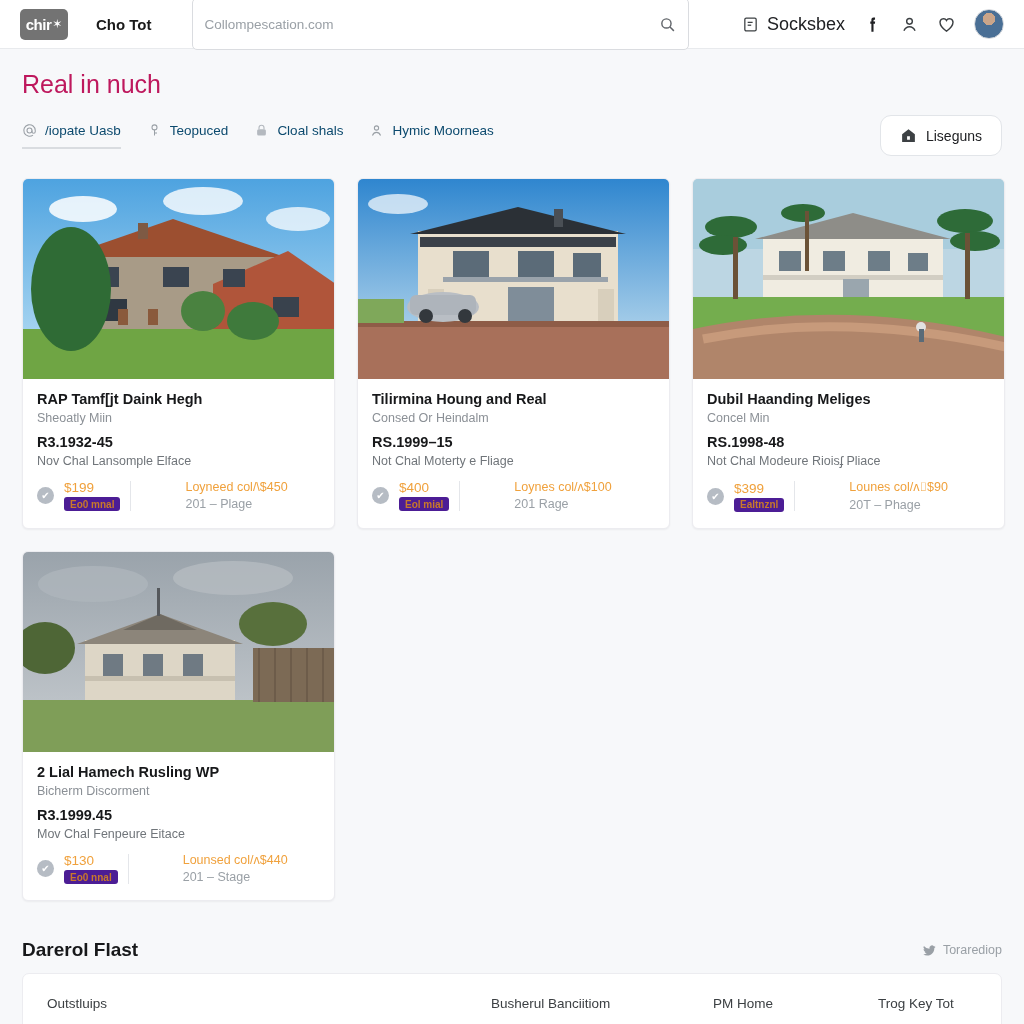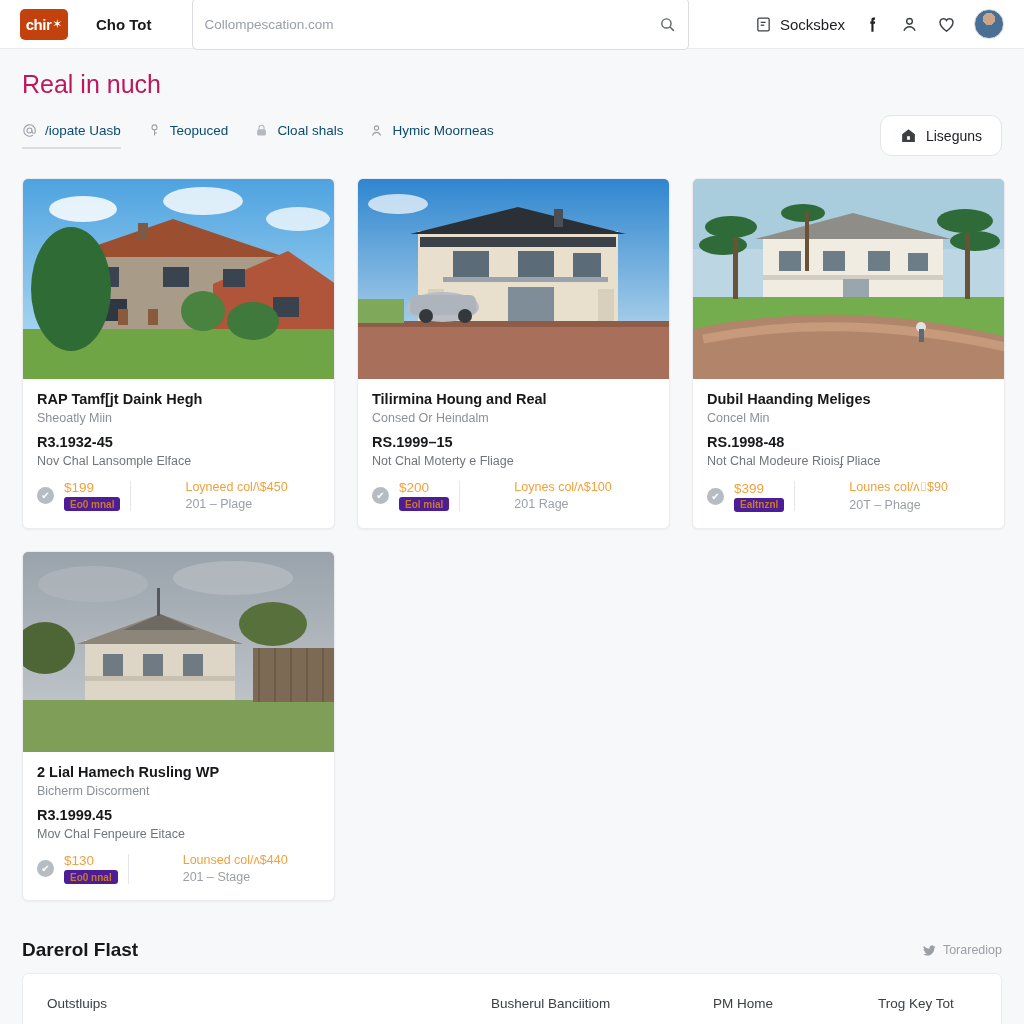--- a/index.html
+++ b/index.html
@@ -15,21 +15,21 @@
     height: 49px;
     background: #ffffff;
     border-bottom: 1px solid #e8eaed;
     display: flex;
     align-items: center;
     padding: 0 20px;
     gap: 14px;
   }
   .logo {
     width: 48px; height: 31px;
-    background: #c2410c;
+    background: #737373;
     border-radius: 5px;
     display: flex; align-items: center; justify-content: center;
     gap: 1px;
   }
   .logo-text {
     color: #ffffff; font-size: 15px; font-weight: bold;
     letter-spacing: -0.5px; line-height: 1;
   }
   .logo-star { color: #fff; font-size: 12px; line-height: 1; }
   .brand {
@@ -50,21 +50,21 @@
     font-size: 13.5px; color: #3c4043;
     font-family: "Liberation Sans", sans-serif;
     background: transparent;
   }
   .search-input::placeholder { color: #9aa0a6; }
   .header-right {
     margin-left: auto;
     display: flex; align-items: center; gap: 18px;
   }
   .hdr-item { display: flex; align-items: center; gap: 8px; }
-  .hdr-label { font-size: 15px; color: #202124; white-space: nowrap; }
+  .hdr-label { font-size: 18px; color: #202124; white-space: nowrap; }
   .avatar {
     width: 30px; height: 30px; border-radius: 50%;
     background: radial-gradient(circle at 50% 32%, #caa58a 0 26%, #4a6f95 27% 100%);
     border: 1px solid #d6d9dd;
     overflow: hidden;
   }
 
   
   .page { padding: 0 22px; }
   .page-title {
@@ -353,21 +353,21 @@
         </svg>
       </div>
       <div class="card-body">
         <div class="card-title">Tilirmina Houng and Real</div>
         <div class="card-sub">Consed Or Heindalm</div>
         <div class="card-code">RS.1999–15</div>
         <div class="card-desc">Not Chal Moterty e Fliage</div>
         <div class="card-meta">
           <div class="check">✔</div>
           <div class="meta-left">
-            <span class="price">$200</span>
+            <span class="price">$400</span>
             <span class="badge">Eol mial</span>
           </div>
           <div class="meta-div"></div>
           <div class="meta-right">
             <span class="meta-line1">Loynes col/ʌ$100</span>
             <span class="meta-line2">201 Rage</span>
           </div>
         </div>
       </div>
     </div>

